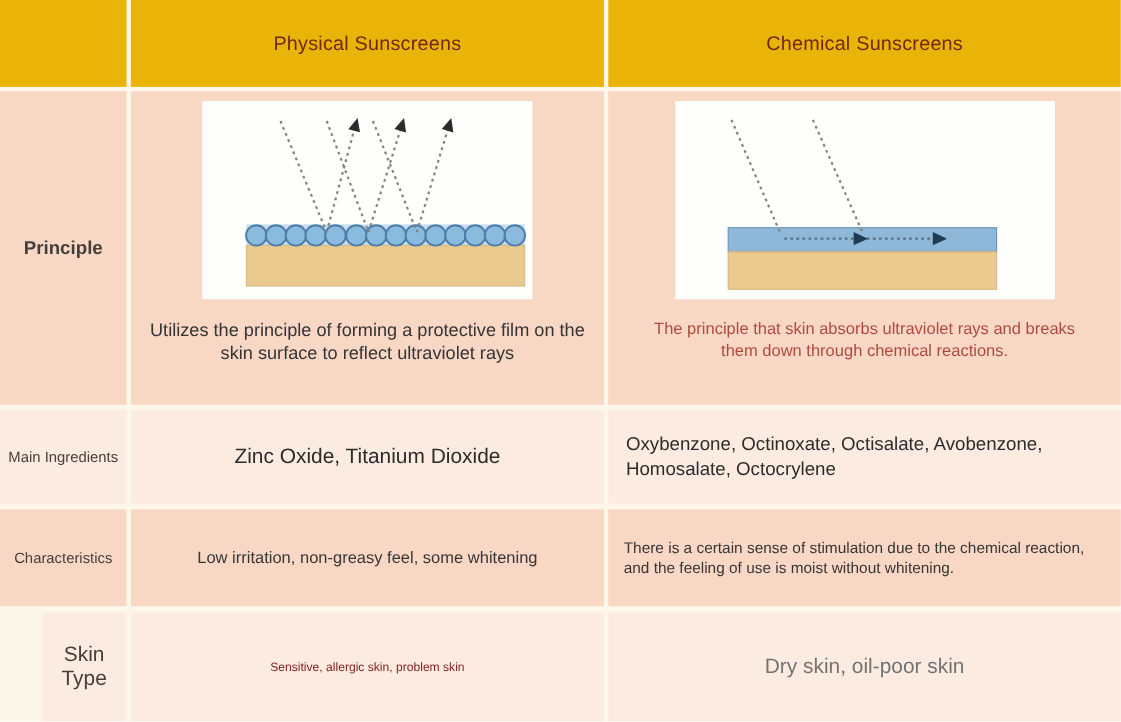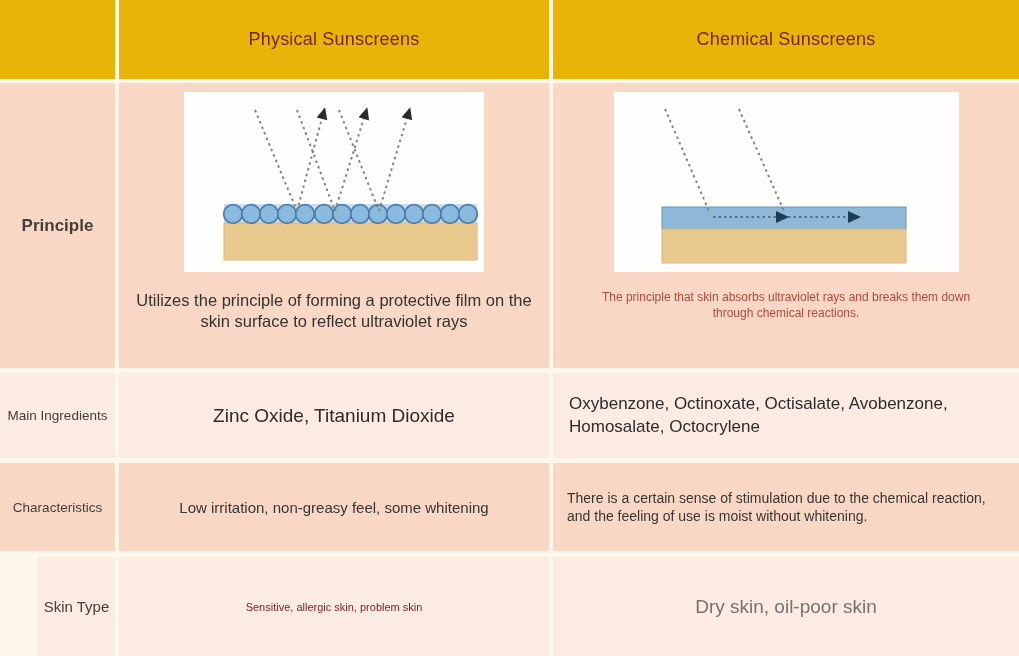--- a/index.html
+++ b/index.html
@@ -25,40 +25,40 @@
   .hdr-chem{grid-column:5;grid-row:1;}
 
   
   .lbl{color:#453e39;text-align:center;}
   .row-dark{background:#f9d7c5;}
   .row-light{background:#fcebe1;}
 
   .lbl-principle{grid-column:1;grid-row:3;font-size:17px;font-weight:bold;}
   .lbl-main{grid-column:1;grid-row:5;font-size:13.5px;}
   .lbl-char{grid-column:1;grid-row:7;font-size:13.5px;}
-  .lbl-skin{grid-column:1;grid-row:9;font-size:15px;margin-left:38px;}
+  .lbl-skin{grid-column:1;grid-row:9;font-size:19px;margin-left:38px;}
 
   
   .principle-cell{
     flex-direction:column;
     justify-content:flex-start;
     padding-top:9px;
     gap:18px;
   }
   .diagram-box{background:#fefefd;display:block;}
   .principle-text{
     text-align:center;
     color:#343434;
     font-size:16.5px;
     line-height:1.25;
     max-width:412px;
   }
   .principle-text.chem{
     color:#ae4b40;
-    font-size:12px;
+    font-size:15px;
     line-height:1.3;
     max-width:392px;
   }
 
   .cell-pp{grid-column:3;grid-row:3;}
   .cell-pc{grid-column:5;grid-row:3;}
 
   
   .cell-mp{grid-column:3;grid-row:5;font-size:19px;color:#2e2c2b;text-align:center;}
   .cell-mc{grid-column:5;grid-row:5;font-size:17px;color:#2e2c2b;justify-content:flex-start;text-align:left;padding:0 16px;line-height:1.3;}

